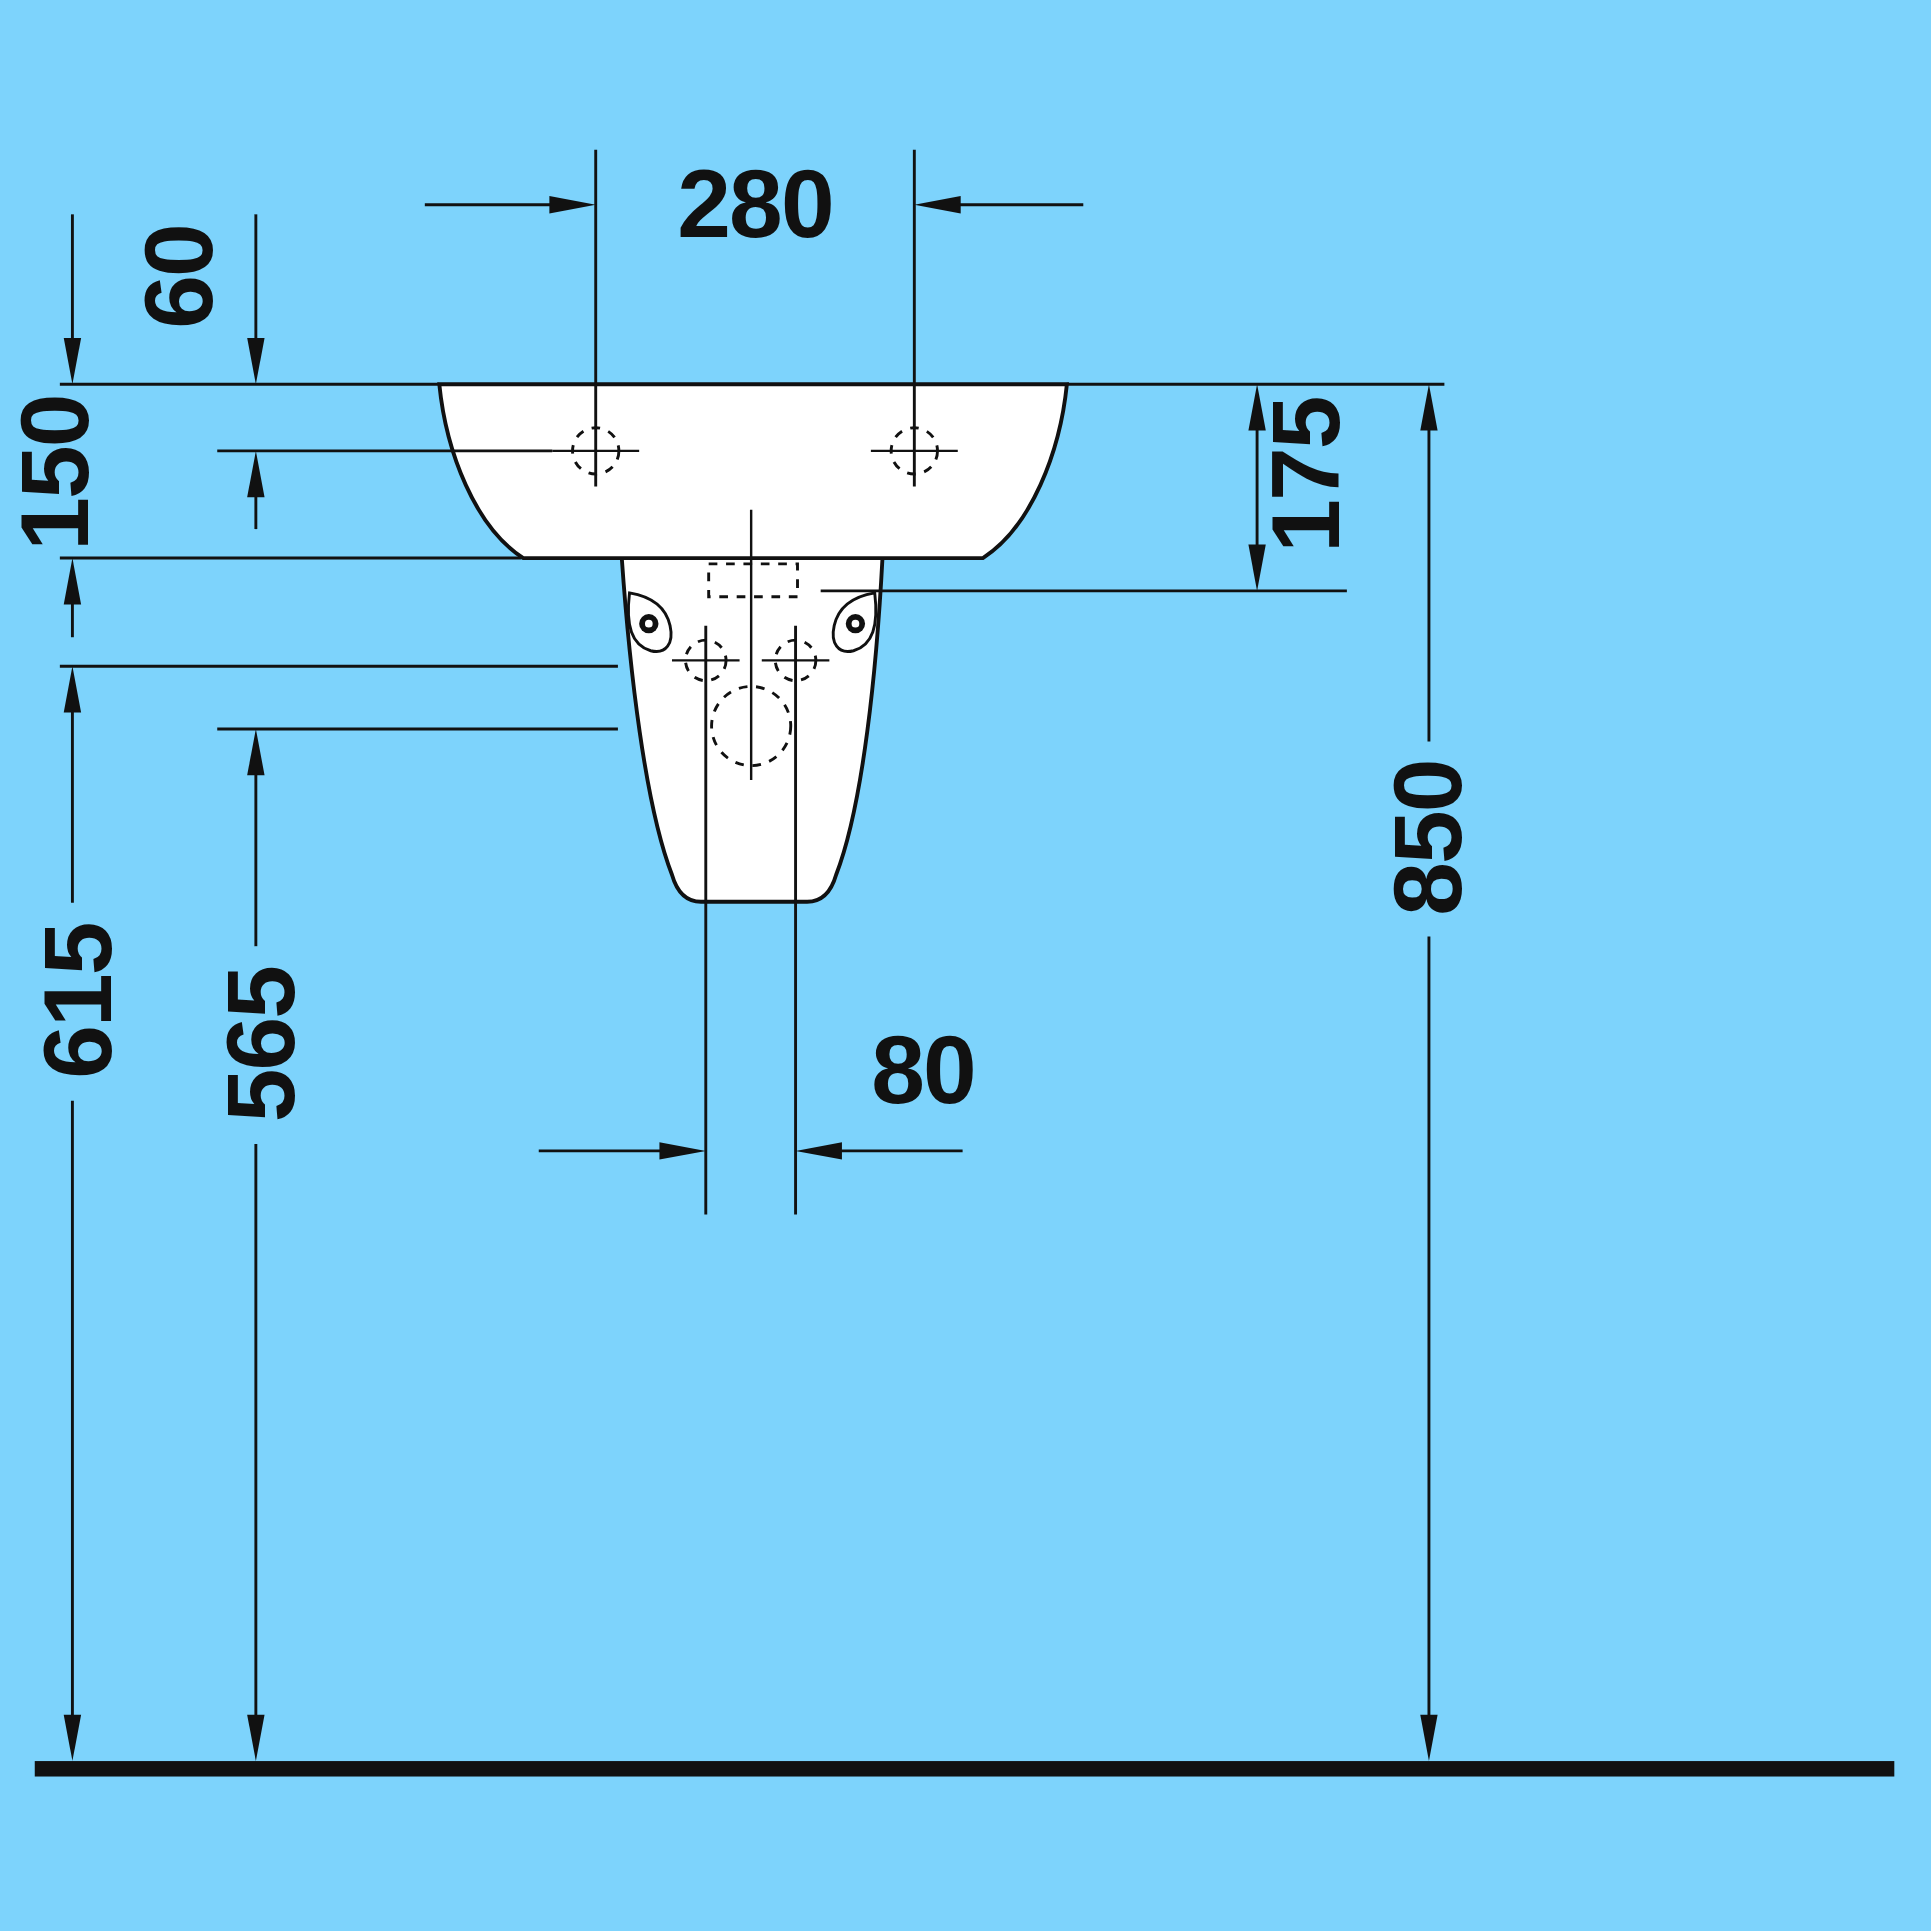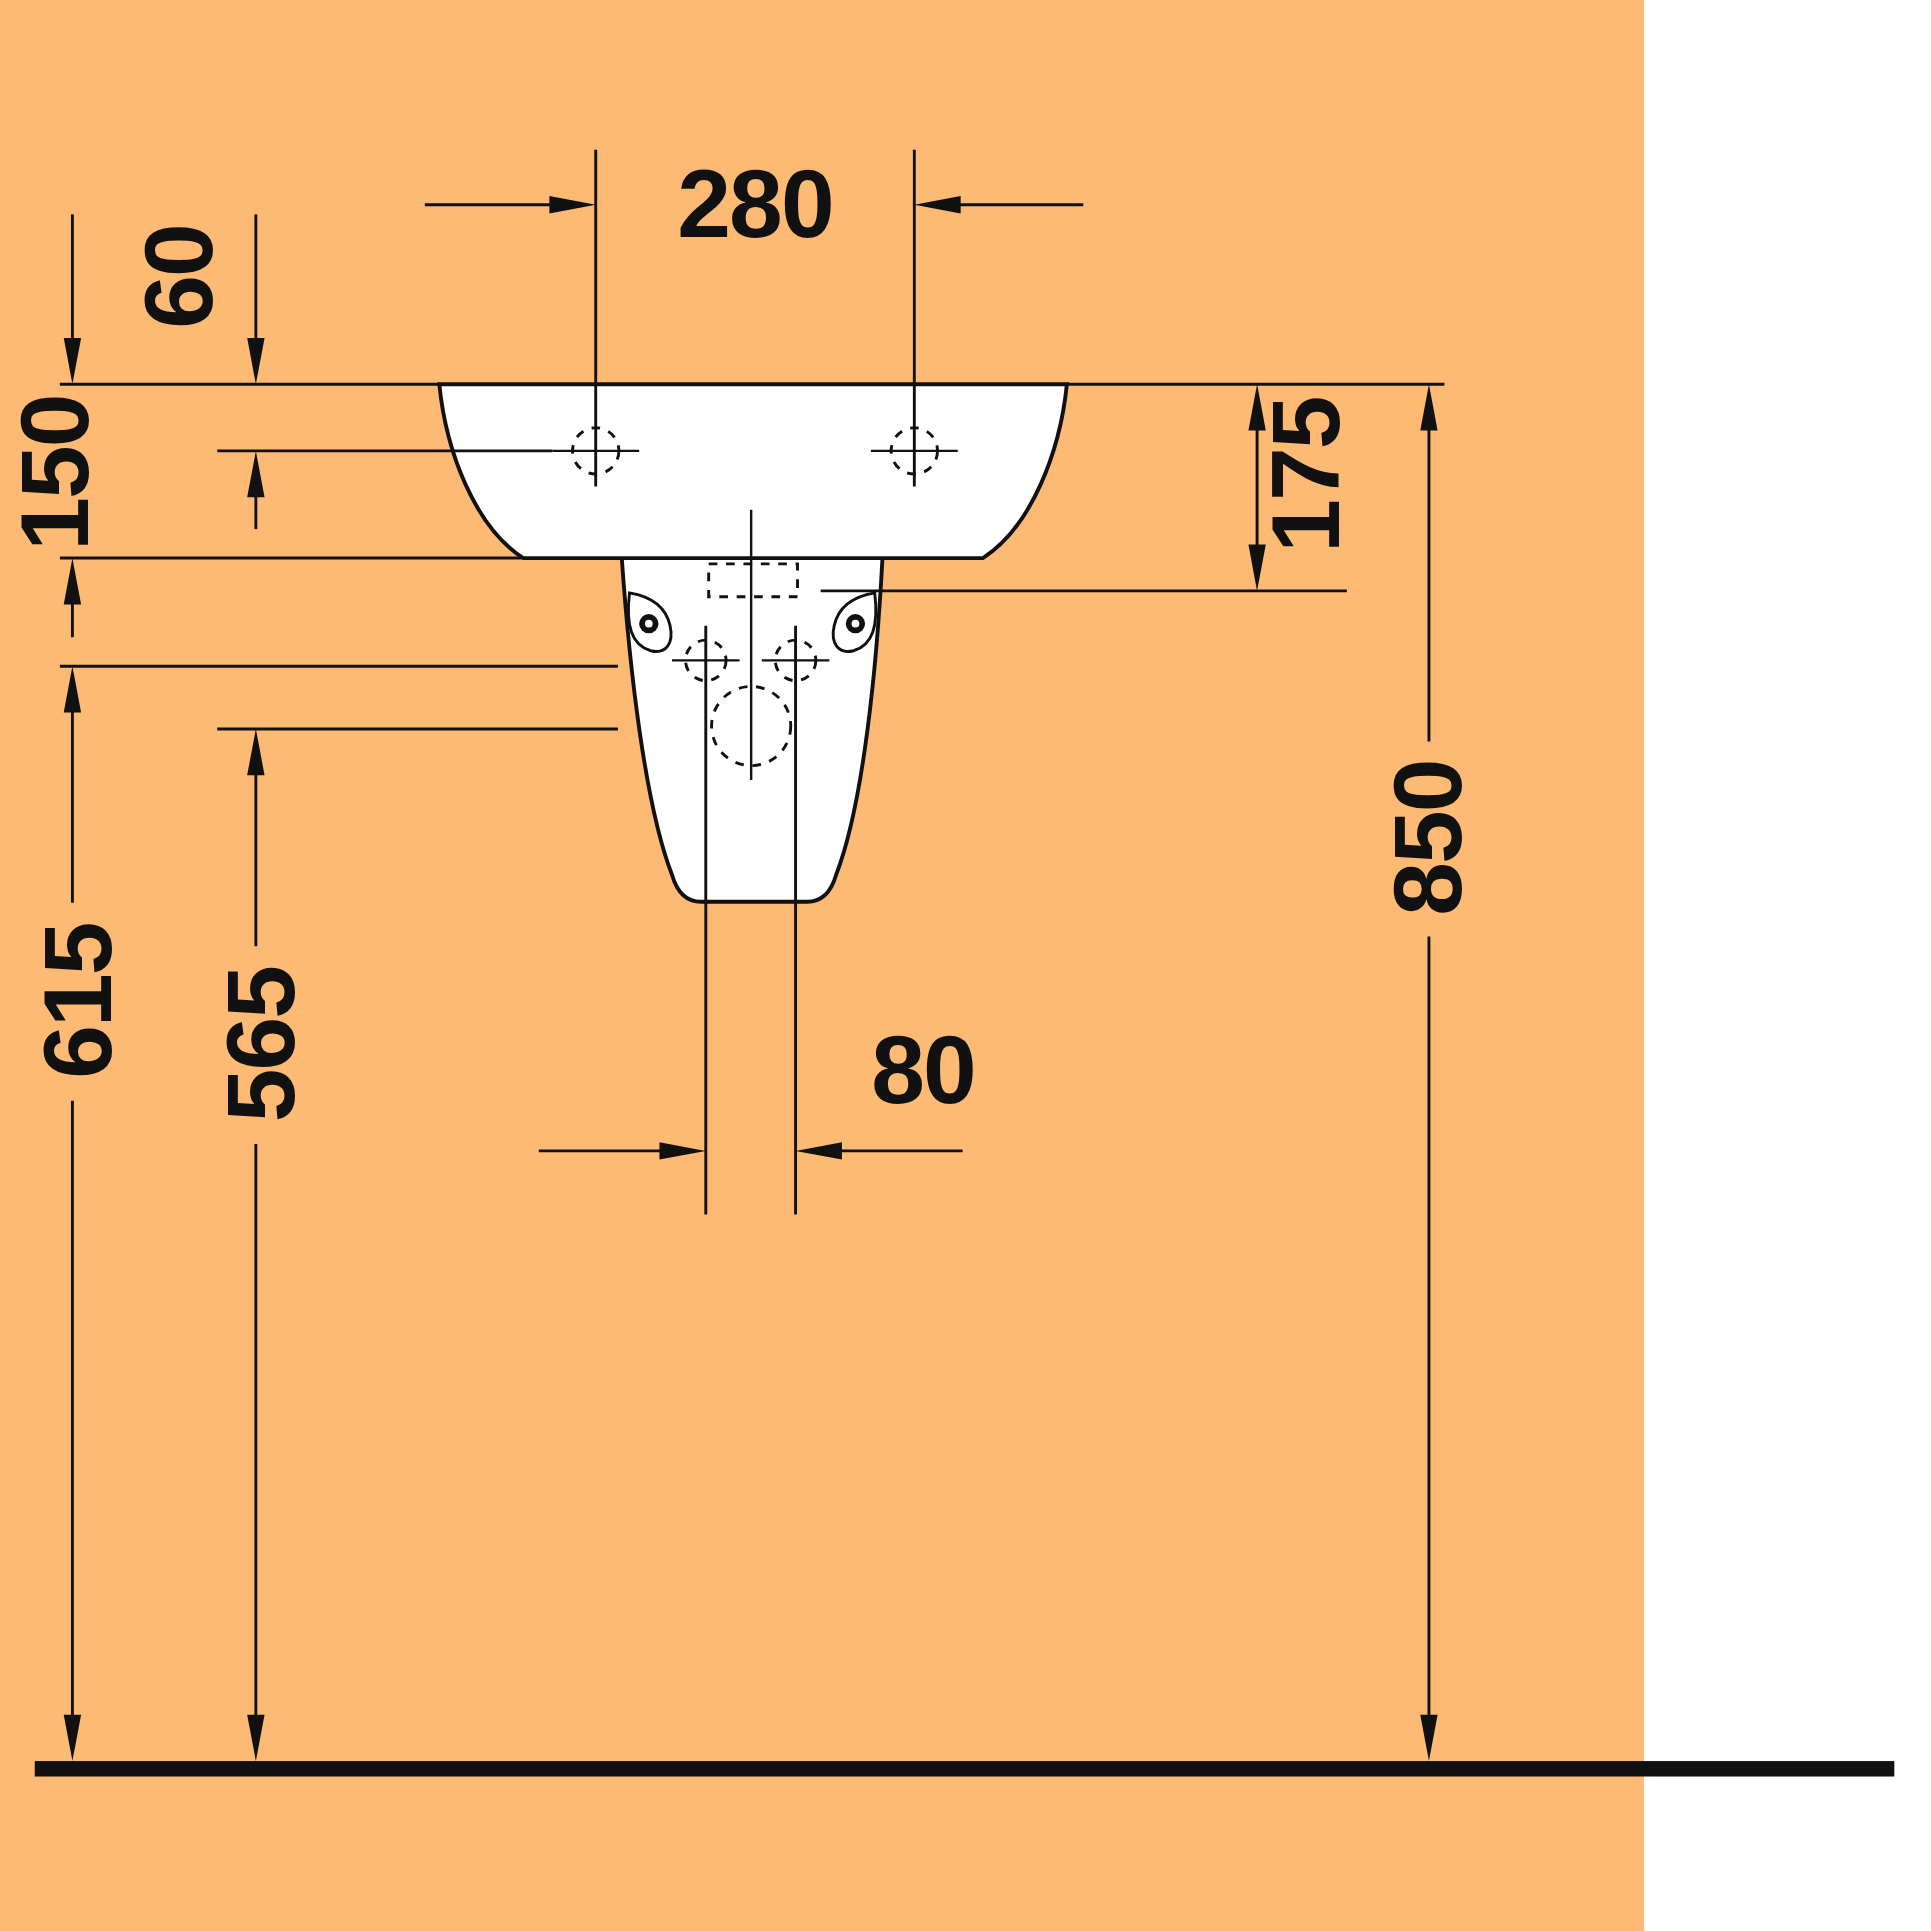--- a/index.html
+++ b/index.html
@@ -1,16 +1,16 @@
 <!DOCTYPE html>
 <html><head>
 <meta charset="utf-8">
 <style>
   html,body{margin:0;padding:0;background:#ffffff;}
-  .page{width:1644px;height:1931px;background:#fdba74;position:relative;text-decoration:underline;}
+  .page{width:1931px;height:1931px;background:#7dd3fc;position:relative;text-decoration:underline;}
   svg{display:block;}
   text{font-family:"Liberation Sans","DejaVu Sans",sans-serif;font-weight:700;fill:#111111;}
   .dim-text{font-size:100px;letter-spacing:-2px;}
 </style>
 </head>
 <body>
 
 <div class="page">
 <svg width="1931" height="1931" viewBox="0 0 2000 2000">
 

